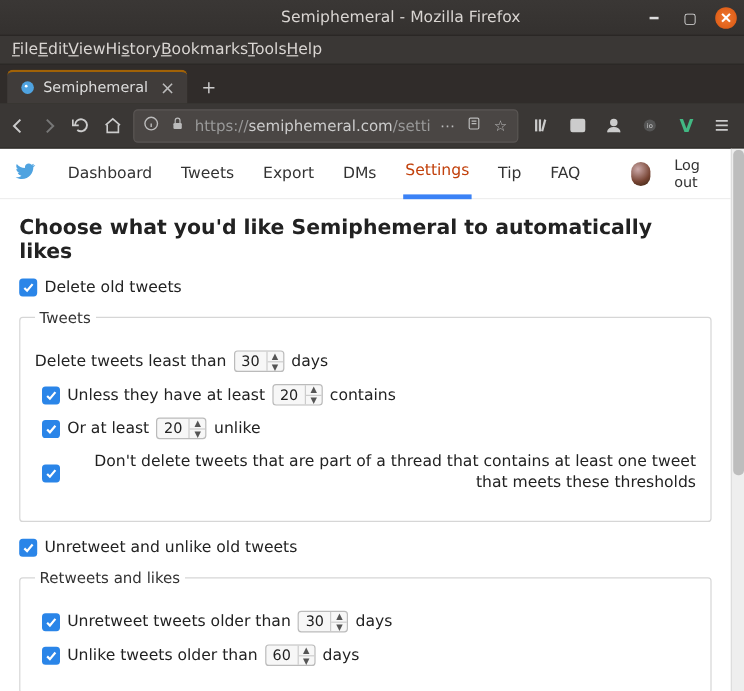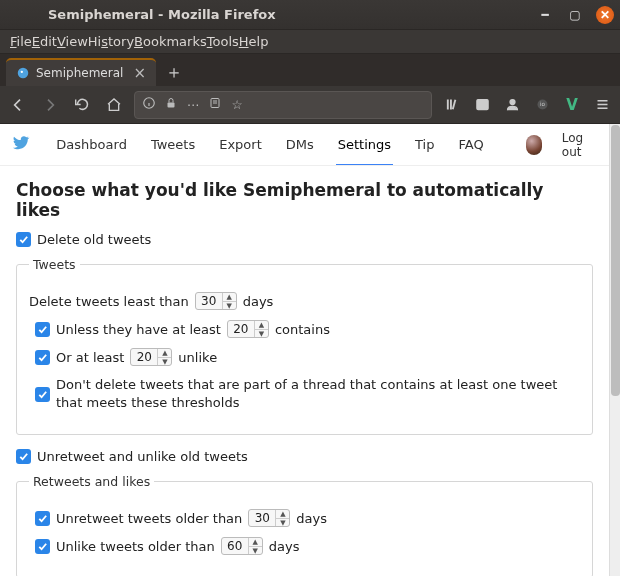--- a/index.html
+++ b/index.html
@@ -18,22 +18,22 @@
     height: 30px;
     background: linear-gradient(#3a3735, #34312f);
     display: flex;
     align-items: center;
     color: #d9d5d2;
     font-size: 13px;
     position: relative;
     border-bottom: 1px solid #2a2725;
   }
   .titlebar .title {
-    position: absolute; left: 0; right: 0; 
-    font-weight: bold;
+    position: absolute; left: 0; right: 0; text-align: center;
+    font-weight: normal;
     pointer-events: none;
     padding-left: 48px;
   }
   .titlebar .win-controls {
     position: absolute; right: 6px; display: flex; gap: 12px;
     align-items: center;
   }
   .win-btn {
     width: 18px; height: 18px; border-radius: 9px;
     display: flex; align-items: center; justify-content: center;
@@ -124,34 +124,34 @@
   }
   .topnav {
     height: 42px;
     display:flex; align-items:center;
     padding: 0 11px; gap: 20px;
     border-bottom: 1px solid #eee;
     font-size: 13px;
   }
   .topnav .logo { width:24px; height:24px; margin-right:4px;}
   .topnav a { color:#333; text-decoration:none; cursor:pointer; padding: 12px 2px;}
-  .topnav a.active { color:#000000; border-bottom: 1px solid #3b82f6; font-weight:500;}
+  .topnav a.active { color:#c2410c; border-bottom: 4px solid #3b82f6; font-weight:500;}
   .topnav .spacer { flex:1; }
   .topnav .avatar { width:20px; height:20px; border-radius:10px; background: radial-gradient(circle at 35% 30%, #caa 0%, #743 60%, #321 100%);}
   .topnav .logout { font-size:12px; color:#333; cursor:pointer;}
   .page {
     padding: 10px 16px 16px;
     font-size: 13px;
   }
   h2.page-title {
     font-size: 17px; font-weight:bold; margin: 4px 0 12px;
   }
   label.check {
     display:flex; align-items:center; gap:6px; cursor:pointer;
-    font-weight:500; font-size:13px;
+    font-weight:500; font-size:13px;text-align:right;
   }
   .checkbox {
     width:15px; height:15px; background:#2a85e8; border-radius:3px;
     display:inline-flex; align-items:center; justify-content:center;
     flex-shrink:0;
   }
   .checkbox svg { width:11px; height:11px; }
   fieldset {
     border:1px solid #d6d6d6; border-radius:3px;
     margin: 10px 0 14px; padding: 10px 12px 12px;
@@ -235,20 +235,23 @@
           <circle cx="12" cy="12" r="9"></circle>
           <line x1="12" y1="8" x2="12" y2="8"></line>
           <line x1="12" y1="12" x2="12" y2="17"></line>
         </svg>
     </span>
     <span class="icon-mini">
       <svg width="12" height="12" viewBox="0 0 24 24" fill="#bbb">
           <rect x="5" y="11" width="14" height="10" rx="2"></rect>
           <path d="M8 11V7a4 4 0 0 1 8 0v4" fill="none" stroke="#bbb" stroke-width="2"></path>
         </svg>
+    </span>
+    <span class="url-text">
+      <span class="dim">https://</span><span>semiphemeral.com</span><span class="dim">/setti</span>
     </span>
     <span class="icon-mini">⋯</span>
     <span class="icon-mini">
       <svg width="12" height="12" viewBox="0 0 24 24" fill="none" stroke="#bbb" stroke-width="2">
           <rect x="4" y="3" width="16" height="18" rx="2"></rect>
           <line x1="8" y1="8" x2="16" y2="8"></line>
           <line x1="8" y1="12" x2="16" y2="12"></line>
         </svg>
     </span>
     <span class="icon-mini">☆</span>

